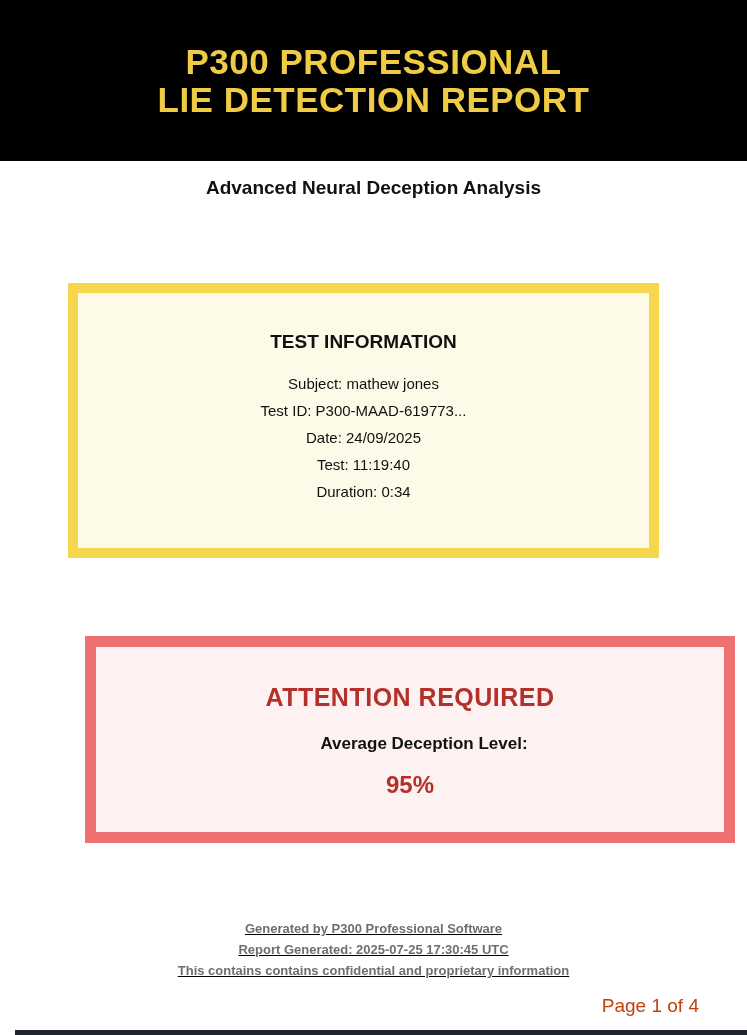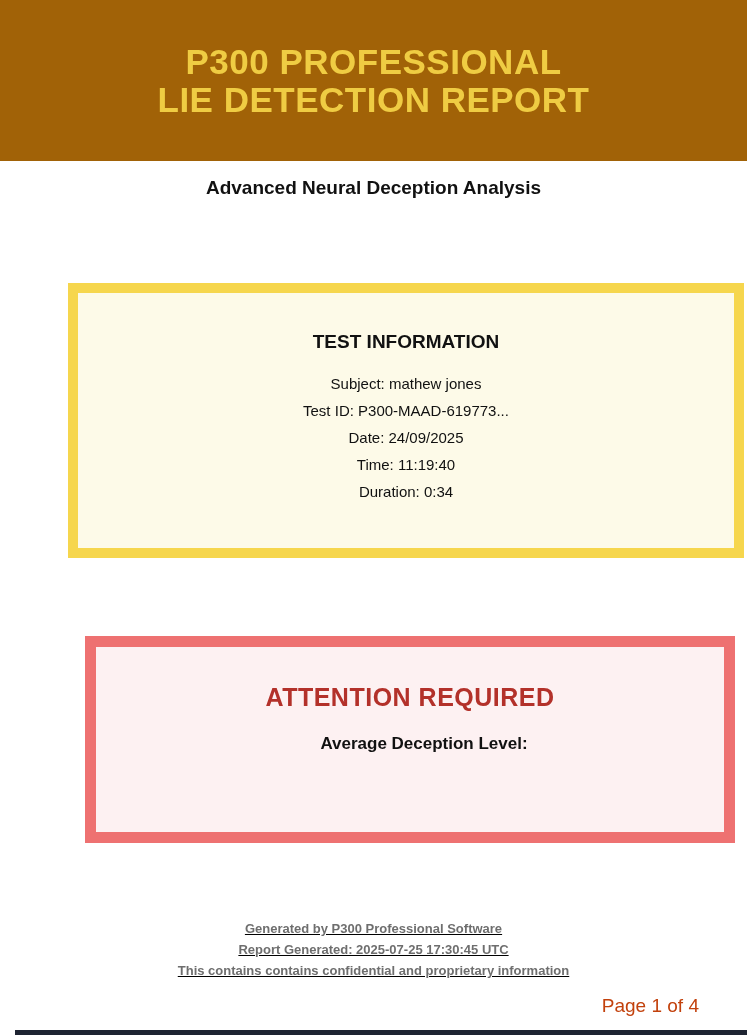--- a/index.html
+++ b/index.html
@@ -13,21 +13,21 @@
     width: 747px;
     height: 1035px;
     background: #ffffff;
     overflow: hidden;
   }
   
   .report-header {
     position: absolute;
     top: 0; left: 0; right: 0;
     height: 161px;
-    background: #a16207;
+    background: #000000;
     display: flex;
     flex-direction: column;
     align-items: center;
     justify-content: center;
   }
   .report-title {
     color: #efcc43;
     font-size: 35px;
     font-weight: bold;
     line-height: 38px;
@@ -41,21 +41,21 @@
     text-align: center;
     font-size: 19px;
     font-weight: bold;
     color: #111111;
   }
   
   .info-card {
     position: absolute;
     left: 68px;
     top: 283px;
-    width: 676px;
+    width: 591px;
     height: 275px;
     box-sizing: border-box;
     border: 10px solid #f6d64d;
     background: #fdfae8;
     text-align: center;
   }
   .info-card-title {
     margin-top: 38px;
     font-size: 19px;
     font-weight: bold;
@@ -144,28 +144,29 @@
   </div>
 
   <div class="report-subtitle">Advanced Neural Deception Analysis</div>
 
   <div class="info-card">
     <div class="info-card-title">TEST INFORMATION</div>
     <div class="info-lines">
       <div class="info-line">Subject: mathew jones</div>
       <div class="info-line">Test ID: P300-MAAD-619773...</div>
       <div class="info-line">Date: 24/09/2025</div>
-      <div class="info-line">Time: 11:19:40</div>
+      <div class="info-line">Test: 11:19:40</div>
       <div class="info-line">Duration: 0:34</div>
     </div>
   </div>
 
   <div class="alert-card">
     <div class="alert-title">ATTENTION REQUIRED</div>
     <div class="alert-label">Average Deception Level:</div>
+    <div class="alert-value">95%</div>
   </div>
 
   <div class="report-footer">
     <div class="footer-line">Generated by P300 Professional Software</div>
     <div class="footer-line">Report Generated: 2025-07-25 17:30:45 UTC</div>
     <div class="footer-line">This contains contains confidential and proprietary information</div>
   </div>
 
   <div class="page-indicator">Page 1 of 4</div>
 

